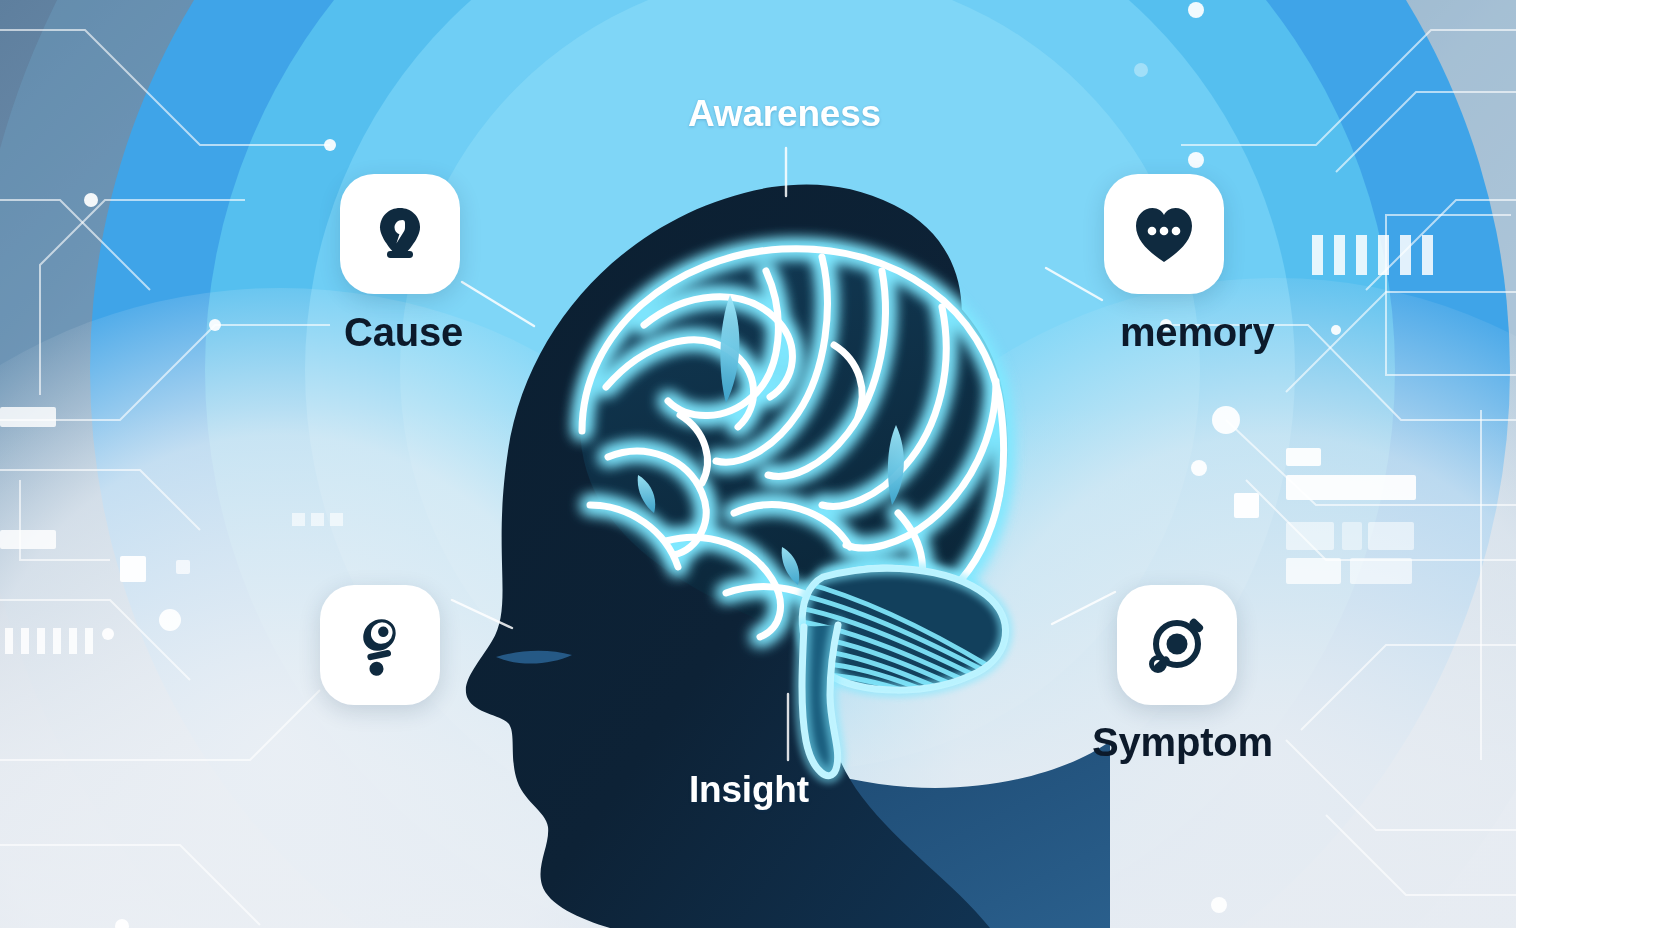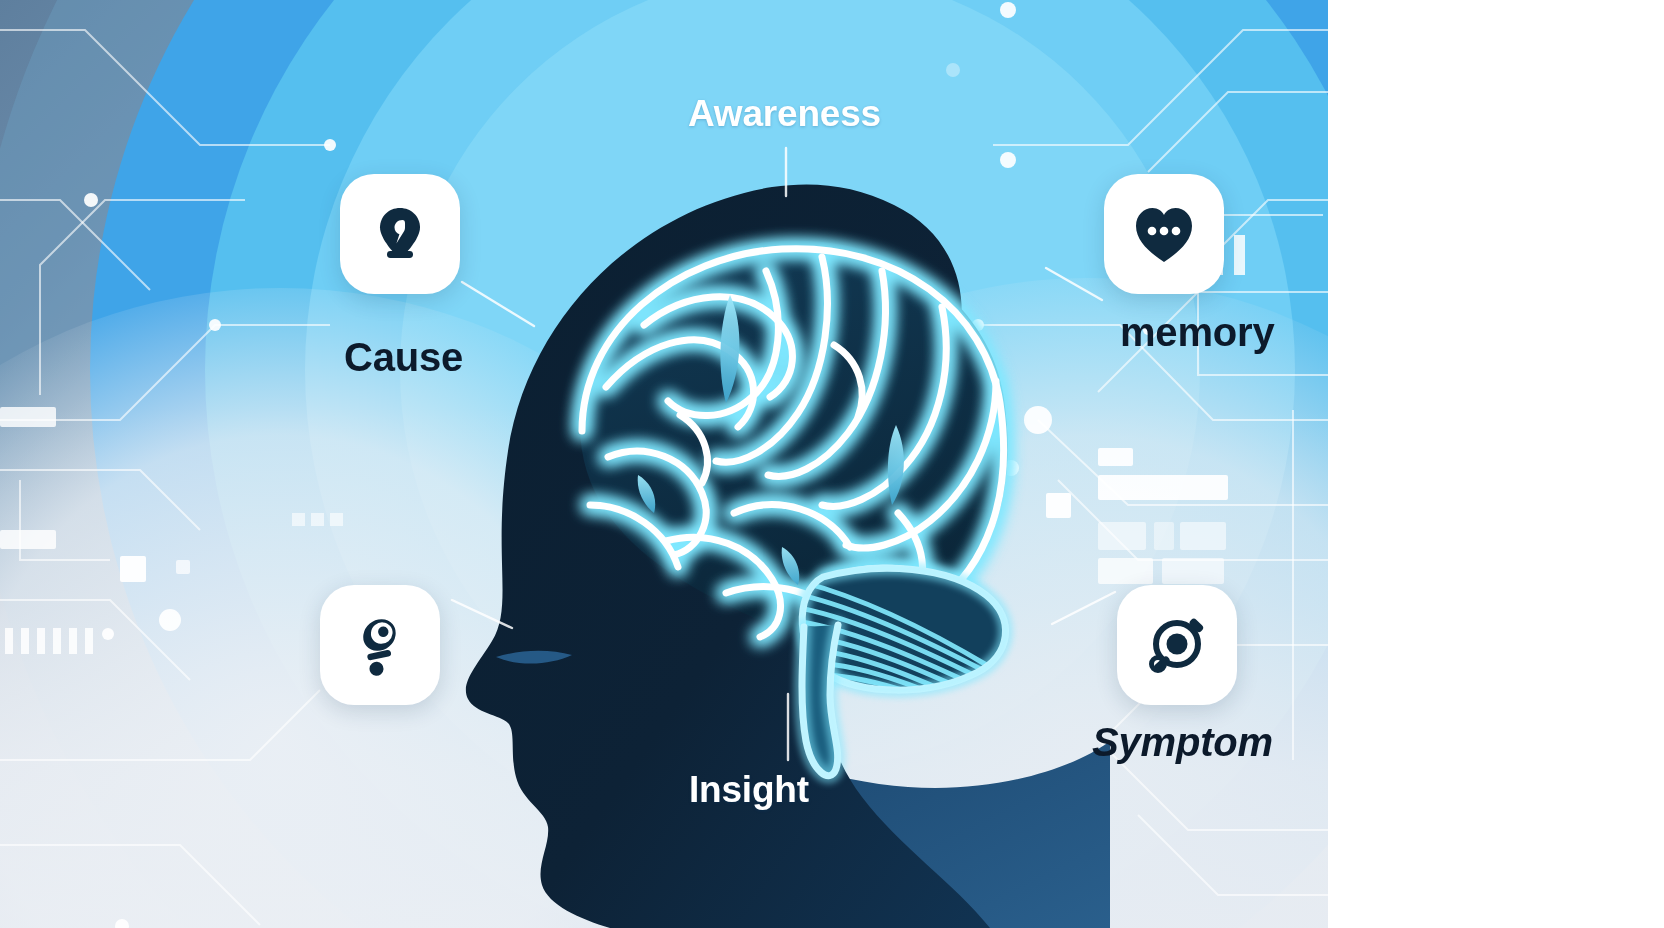--- a/index.html
+++ b/index.html
@@ -1,21 +1,21 @@
 <!DOCTYPE html>
 <html><head>
 <meta charset="utf-8">
 <title>Brain Concept Infographic</title>
 <style>
   html,body{margin:0;padding:0;background:#fff;}
   body{font-family:"Liberation Sans","DejaVu Sans",sans-serif;}
 
   #stage{
     position:relative;
-    width:1328px;height:928px;
+    width:1516px;height:928px;
     overflow:hidden;
     background:
       linear-gradient(135deg,#5e7f9e 0%,#6d8cab 14%,#8da5bd 30%,#b3c3d3 48%,#ccd5e0 62%,#d8dee7 76%,#dfe4ea 88%,#e3e7ec 100%);
   }
 
   
   .ring{position:absolute;border-radius:50%;}
   #ring-outer-4{width:1660px;height:1660px;left:-30px;top:-460px;background:#6b9fc4;opacity:.40;}
   #ring-outer-3{width:1420px;height:1420px;left:90px;top:-340px;background:#3fa4e8;}
   #ring-outer-2{width:1190px;height:1190px;left:205px;top:-225px;background:#55bfef;}
@@ -58,29 +58,29 @@
     position:absolute;
     font-weight:bold;
     letter-spacing:-.2px;
     white-space:nowrap;
   }
   .label-dark{color:#0c1a2b;font-size:40px;}
   .label-light{color:#ffffff;font-size:37px;text-shadow:0 1px 3px rgba(0,60,110,.25);}
 
   
   #node-cause .icon-card{left:340px;top:174px;}
-  #node-cause .node-label{left:344px;top:310px;margin-top:25px;}
+  #node-cause .node-label{left:344px;top:310px;}
 
   #node-memory .icon-card{left:1104px;top:174px;}
   #node-memory .node-label{left:1120px;top:310px;}
 
   #node-probe .icon-card{left:320px;top:585px;}
 
   #node-symptom .icon-card{left:1117px;top:585px;}
-  #node-symptom .node-label{left:1092px;top:720px;font-style:italic;}
+  #node-symptom .node-label{left:1092px;top:720px;}
 
   #node-awareness .node-label{left:688px;top:93px;}
   #node-insight  .node-label{left:689px;top:769px;}
 
   
   .connector{position:absolute;pointer-events:none;}
 </style>
 </head>
 <body>
 

